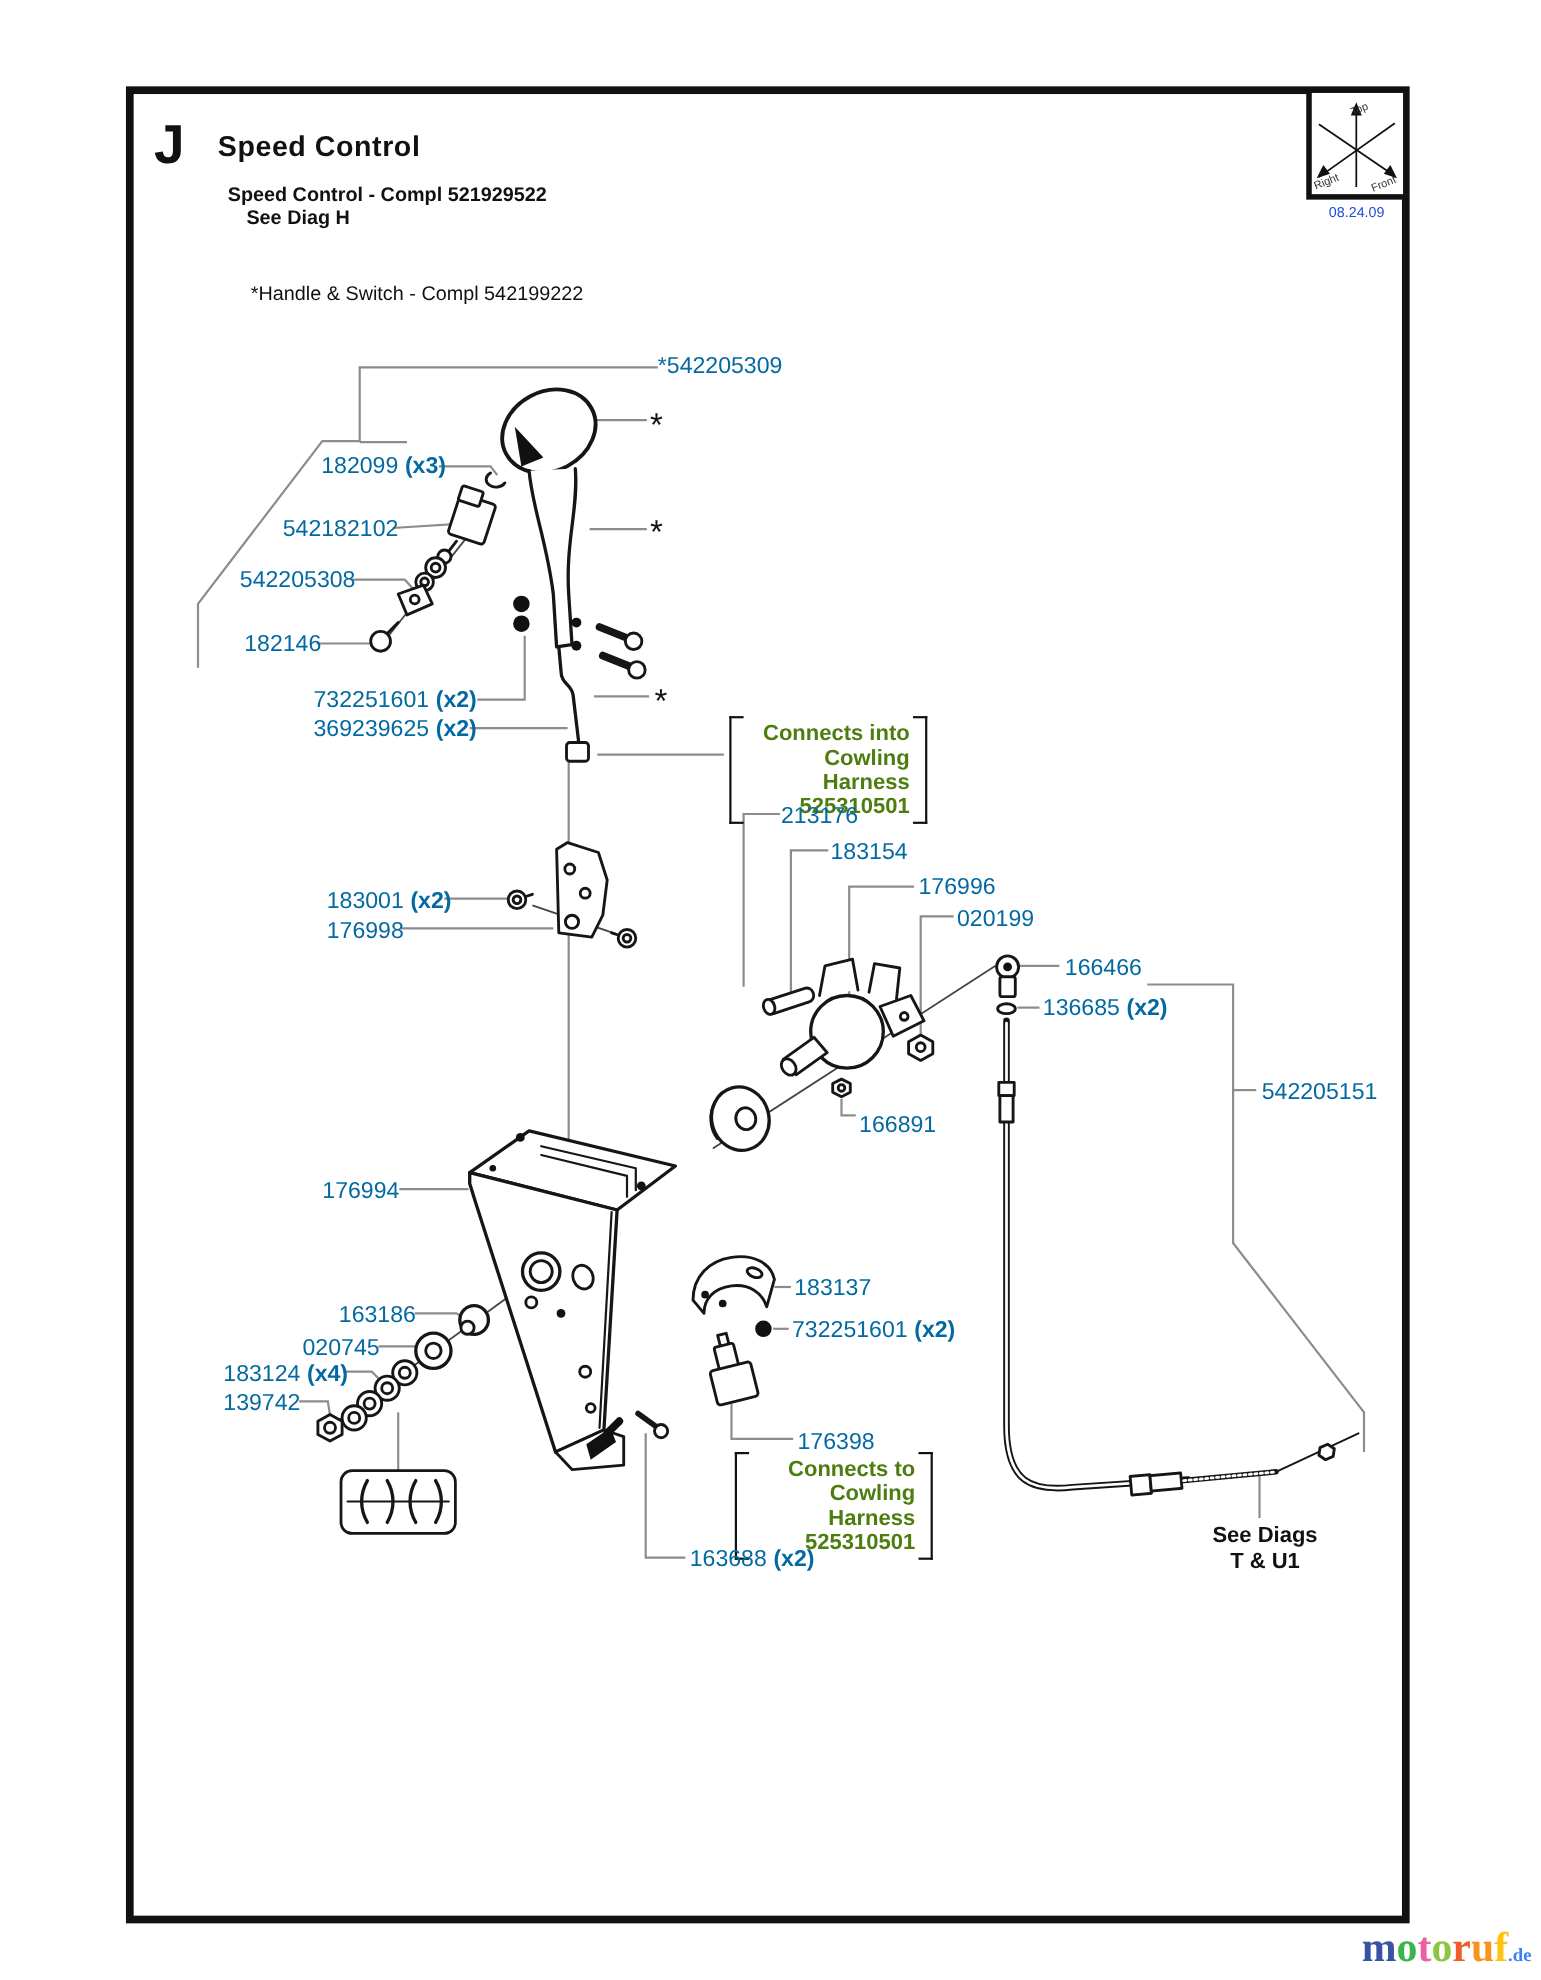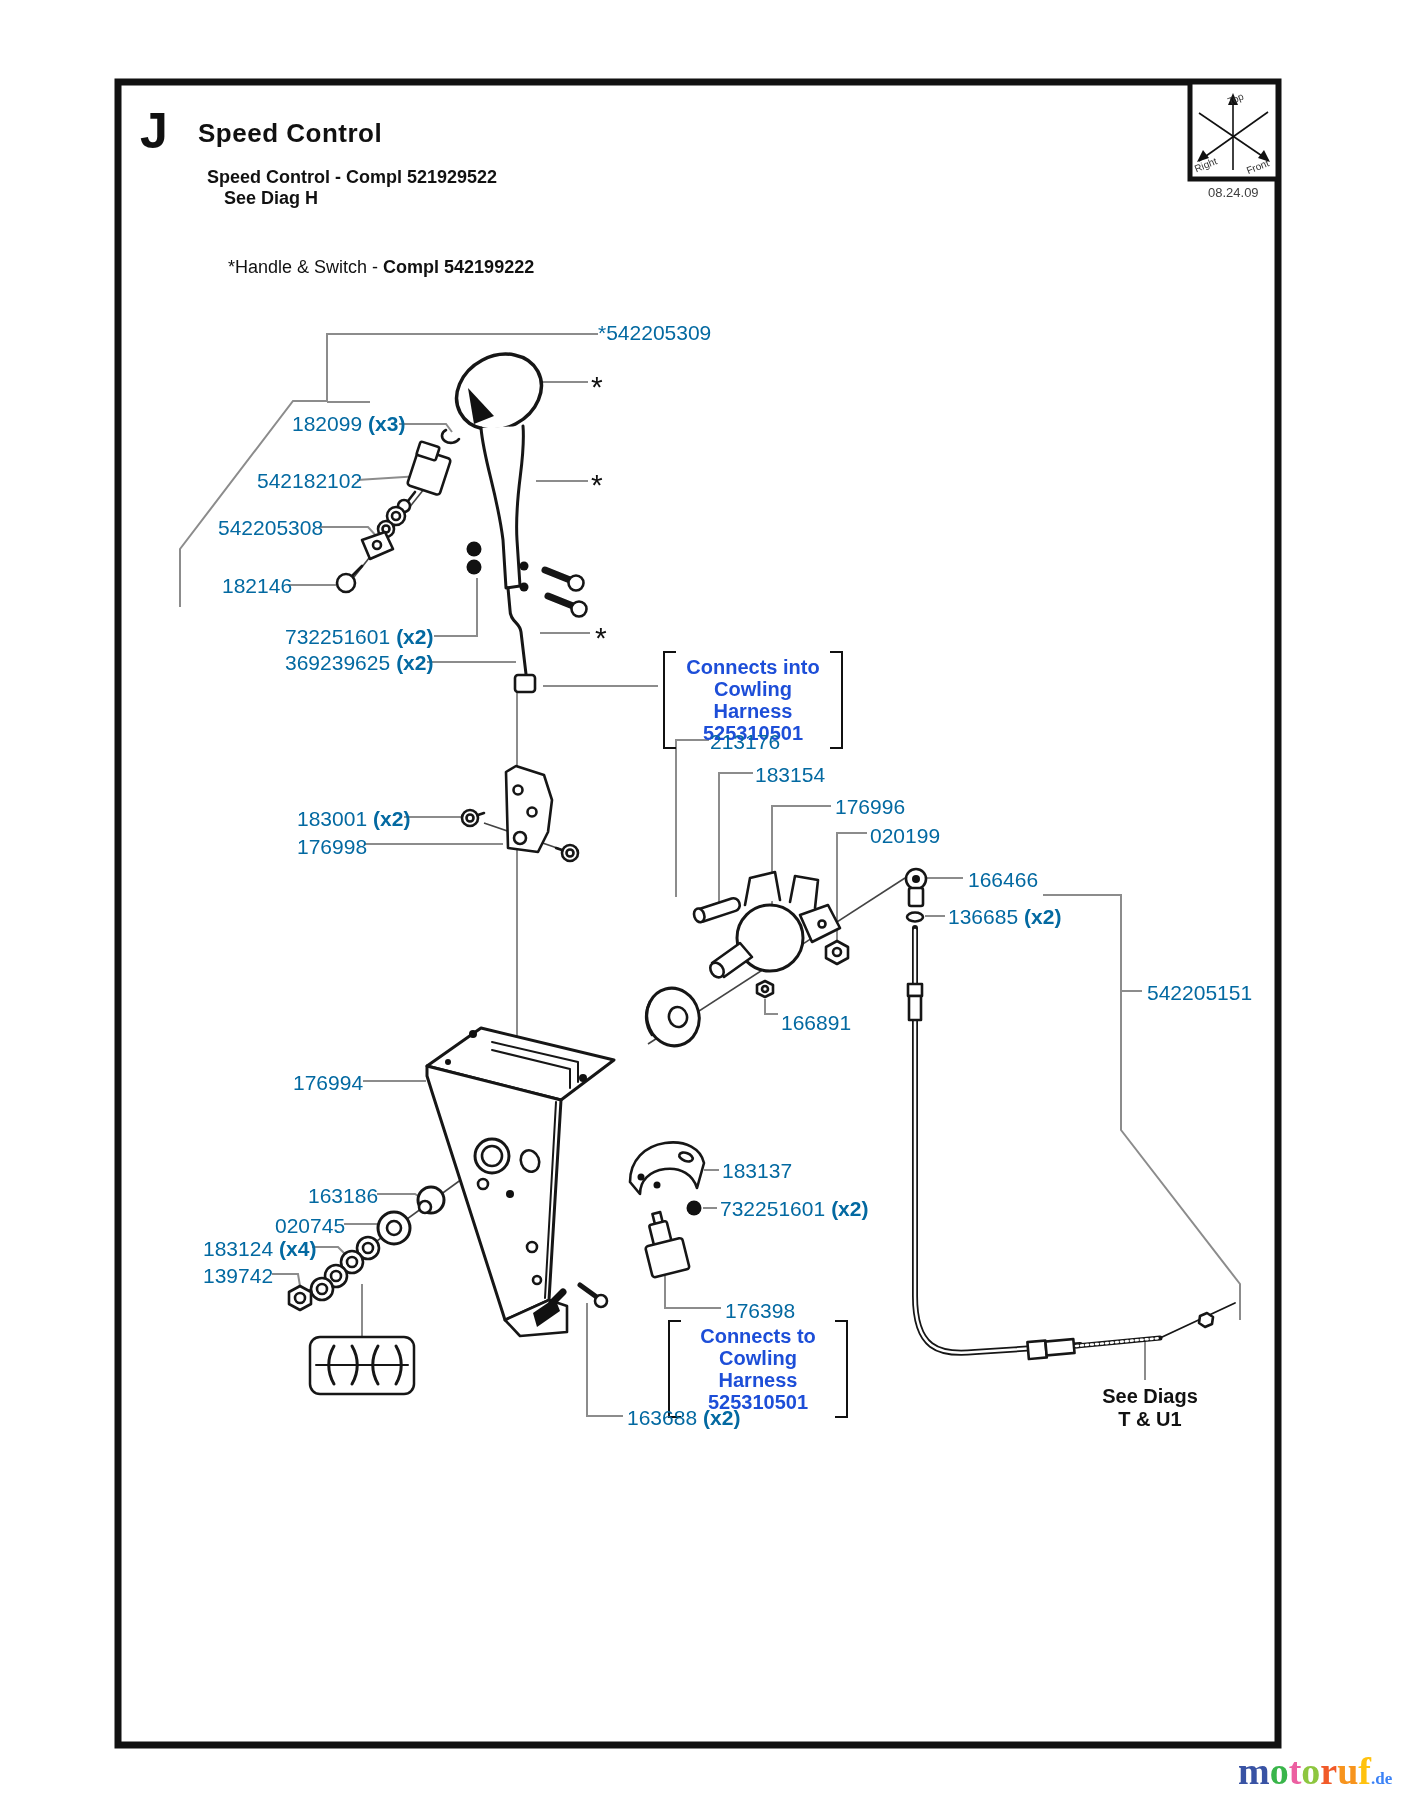--- a/index.html
+++ b/index.html
@@ -6,25 +6,25 @@
   body{width:1401px;height:1800px;position:relative;overflow:hidden;
        font-family:"Liberation Sans",sans-serif;color:#111;}
   
   .co{position:absolute;font-size:21px;white-space:nowrap;color:#0369a1;line-height:1;}
   .co b{margin-left:6px;}
   
   .sec-letter{position:absolute;font-size:50px;font-weight:bold;}
   .title{position:absolute;font-size:26px;font-weight:bold;letter-spacing:.5px;}
   .sub{position:absolute;font-size:18px;font-weight:bold;text-align:right;}
   .note{position:absolute;font-size:18px;}
-  .note b{font-weight:bold;}
-  .date{position:absolute;font-size:13px;color:#404040;}
+  .note b{font-weight:normal;}
+  .date{position:absolute;font-size:13px;color:#1d4ed8;}
   
-  .bbox{position:absolute;box-sizing:border-box;text-align:center;font-weight:bold;
-        font-size:20px;line-height:22px;padding:5px 16px;color:#1d4ed8;}
+  .bbox{position:absolute;box-sizing:border-box;text-align:right;font-weight:bold;
+        font-size:20px;line-height:22px;padding:5px 16px;color:#4d7c0f;}
   .bbox::before{content:"";position:absolute;left:0;top:0;bottom:0;width:11px;
         border:2.5px solid #111;border-right:none;}
   .bbox::after{content:"";position:absolute;right:0;top:0;bottom:0;width:11px;
         border:2.5px solid #111;border-left:none;}
   .star{position:absolute;font-size:30px;line-height:1;color:#111;}
   .seediags{position:absolute;text-align:center;font-weight:bold;font-size:20px;line-height:23px;}
   
   .logo{position:absolute;font-family:"Liberation Serif",serif;font-weight:bold;
         font-size:38px;line-height:1;white-space:nowrap;}
   .logo .de{font-size:17px;color:#3b82f6;font-weight:bold;}

